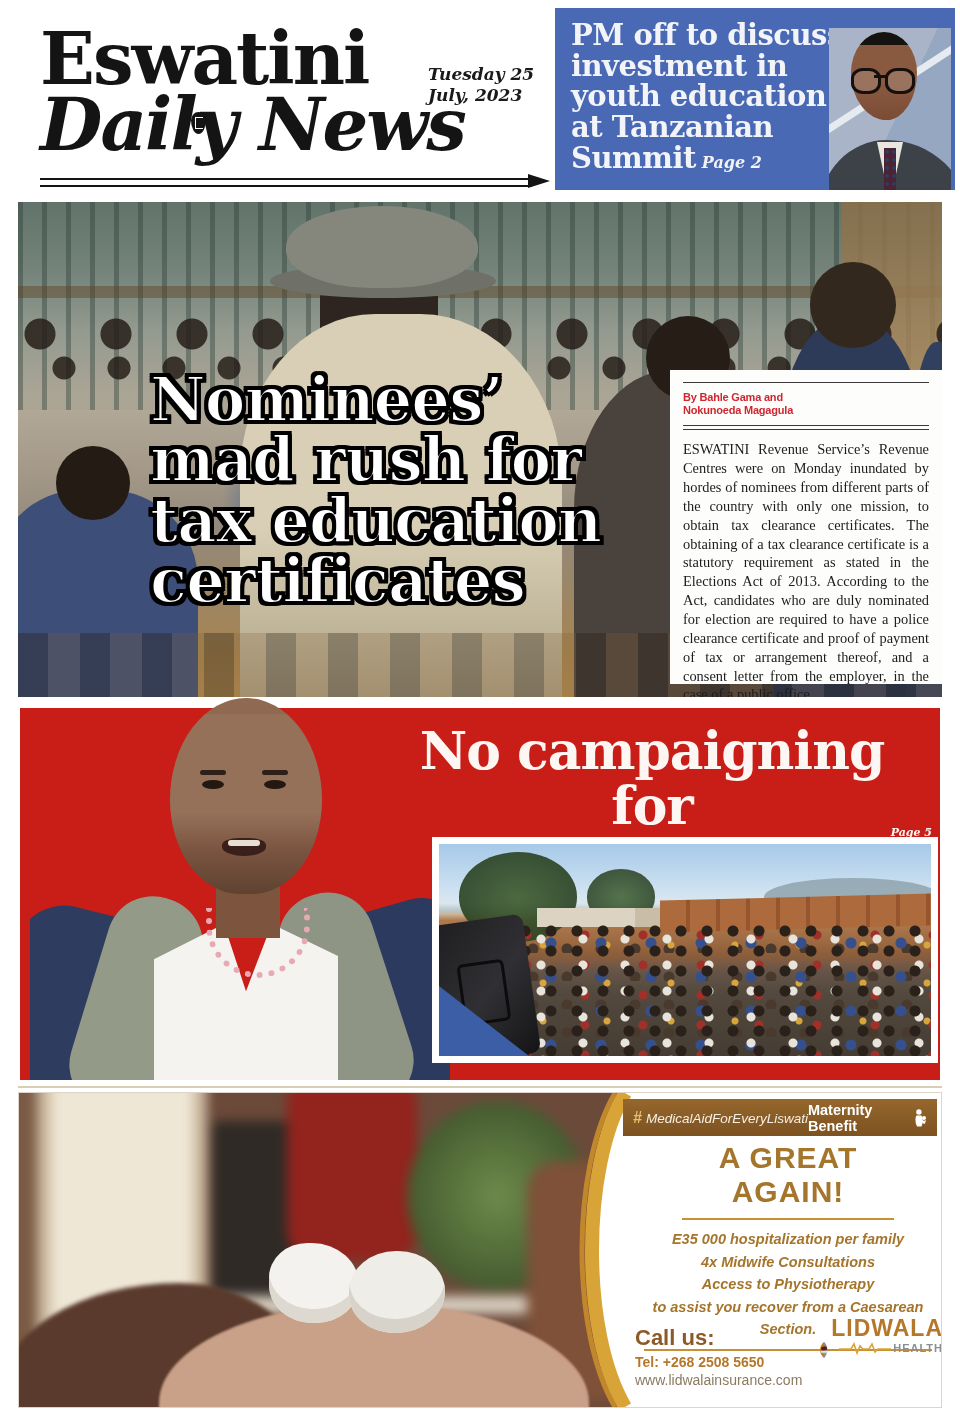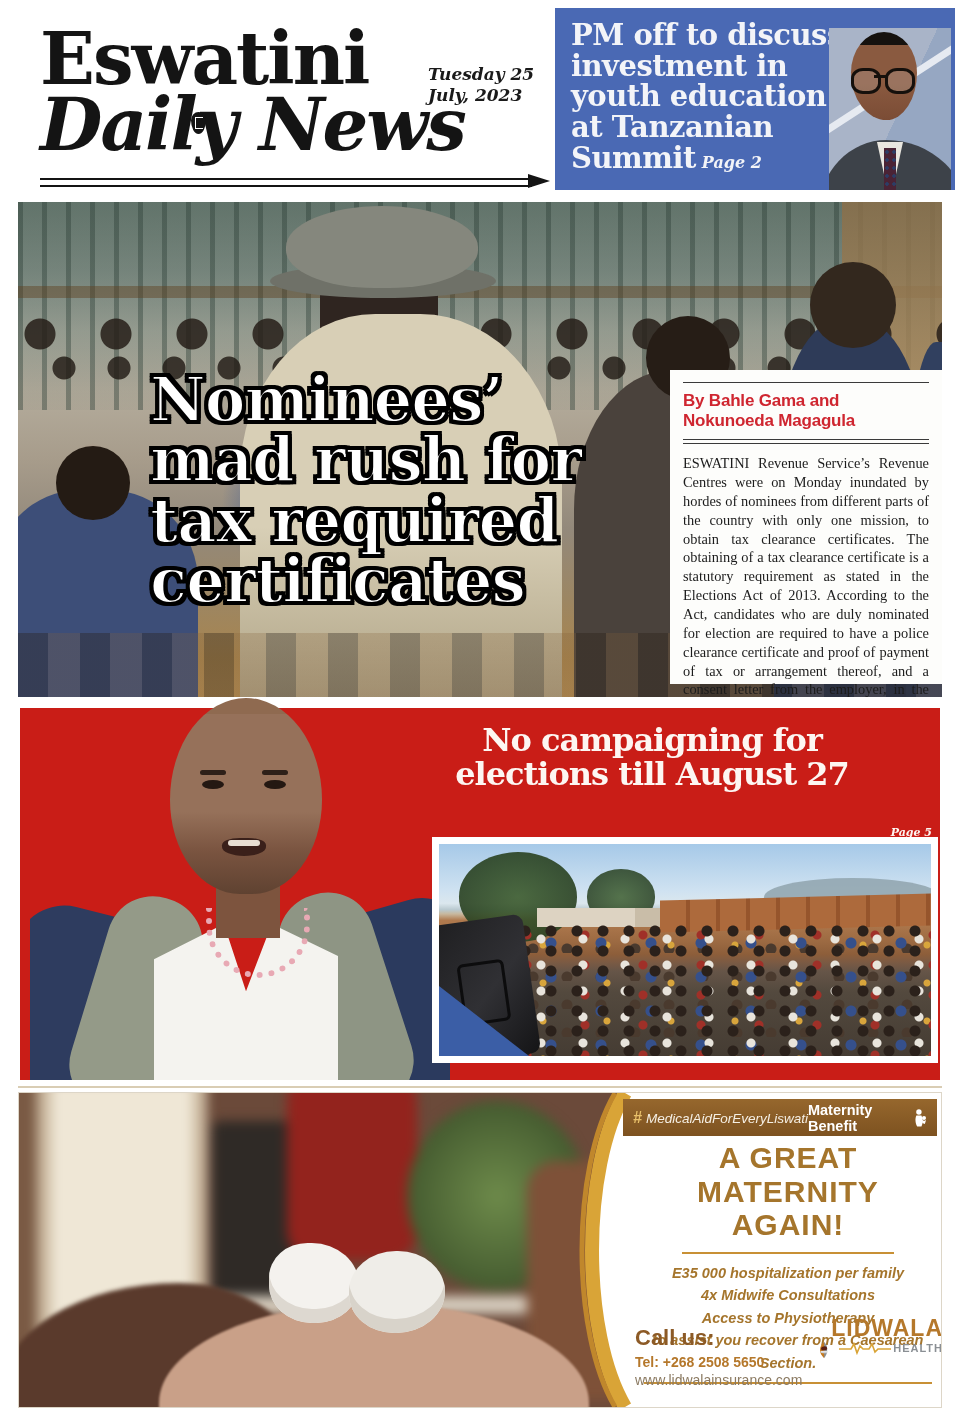--- a/index.html
+++ b/index.html
@@ -94,30 +94,30 @@
     color:#ffffff;letter-spacing:-1px;
     -webkit-text-stroke:2px #000;
     text-shadow:3px 0 0 #000,-3px 0 0 #000,0 3px 0 #000,0 -3px 0 #000,
                 3px 3px 0 #000,-3px 3px 0 #000,3px -3px 0 #000,-3px -3px 0 #000;}
   .lead-headline span{display:block;}
 
   
   .story-box{position:absolute;left:652px;top:168px;width:272px;height:314px;background:#fdfdfb;
     box-sizing:border-box;padding:10px 13px 0 13px;}
   .rule-thin{border-top:1px solid #3a3a3a;height:0;margin:2px 0 8px 0;}
-  .byline{font-family:"Liberation Sans",sans-serif;font-weight:bold;font-size:17px;line-height:1.15;
+  .byline{font-family:"Liberation Sans",sans-serif;font-weight:bold;font-size:11px;line-height:1.15;
     color:#cf2630;letter-spacing:-0.2px;}
   .rule-double{border-top:1px solid #3a3a3a;border-bottom:1px solid #3a3a3a;height:3px;margin:9px 0 10px 0;}
   .story-body{font-family:"Liberation Serif",serif;font-size:14.4px;line-height:1.31;color:#1c1c1c;
     text-align:justify;margin:0;}
 
   
   .red-box{position:absolute;left:20px;top:708px;width:920px;height:372px;background:#c91d17;}
   .red-headline{position:absolute;left:352px;top:16px;width:560px;text-align:center;
-    font-family:"DejaVu Serif",serif;font-weight:bold;font-size:32px;line-height:1.05;
+    font-family:"DejaVu Serif",serif;font-weight:bold;font-size:52px;line-height:1.05;
     color:#fdf6f2;letter-spacing:-1px;}
   .red-pageref{position:absolute;left:352px;top:118px;width:560px;text-align:right;
     font-family:"DejaVu Serif",serif;font-style:italic;font-weight:bold;font-size:11px;color:#fdf6f2;}
 
   
   .man{position:absolute;left:10px;top:-10px;width:420px;height:382px;overflow:hidden;}
   .man-jacket-l{position:absolute;left:-30px;top:212px;width:150px;height:210px;background:#2e3c5f;
     border-radius:50px;transform:rotate(14deg);}
   .man-jacket-r{position:absolute;left:300px;top:206px;width:160px;height:220px;background:#2b3a5e;
     border-radius:50px;transform:rotate(-16deg);}
@@ -273,21 +273,21 @@
       </div>
     <div class="fig f-navy">
         <div class="fig-head"></div>
       </div>
     <div class="fig f-edge"></div>
     <div class="lp-ground"></div>
 
     <div class="lead-headline">
       <span>Nominees’</span>
       <span>mad rush for</span>
-      <span>tax required</span>
+      <span>tax education</span>
       <span>certificates</span>
     </div>
 
     <div class="story-box">
       <div class="rule-thin"></div>
       <div class="byline">
         <div>By Bahle Gama and</div>
         <div>Nokunoeda Magagula</div>
       </div>
       <div class="rule-double"></div>
@@ -364,21 +364,20 @@
           <circle cx="7" cy="4" r="3.2" fill="#ffffff"></circle>
           <path d="M4 8 C 2 12, 3 18, 5 21 L 10 21 C 12 17, 12 12, 10 8 Z" fill="#ffffff"></path>
           <circle cx="13" cy="11" r="2.4" fill="#ffffff"></circle>
           <path d="M10.5 13 C 12 14.5, 14.5 14.5, 15.5 13 L 14 18 L 11 17 Z" fill="#ffffff"></path>
         </svg>
       </div>
     </div>
 
     <div class="ad-content">
       <div class="ad-h">A GREAT</div>
-      <div class="ad-h">MATERNITY</div>
       <div class="ad-h">AGAIN!</div>
       <div class="ad-rule"></div>
       <div class="ad-bullets">
         <div>E35 000 hospitalization per family</div>
         <div>4x Midwife Consultations</div>
         <div>Access to Physiotherapy</div>
         <div>to assist you recover from a Caesarean Section.</div>
       </div>
       <div class="ad-rule" style="width:288px;margin-top:8px;"></div>
     </div>

